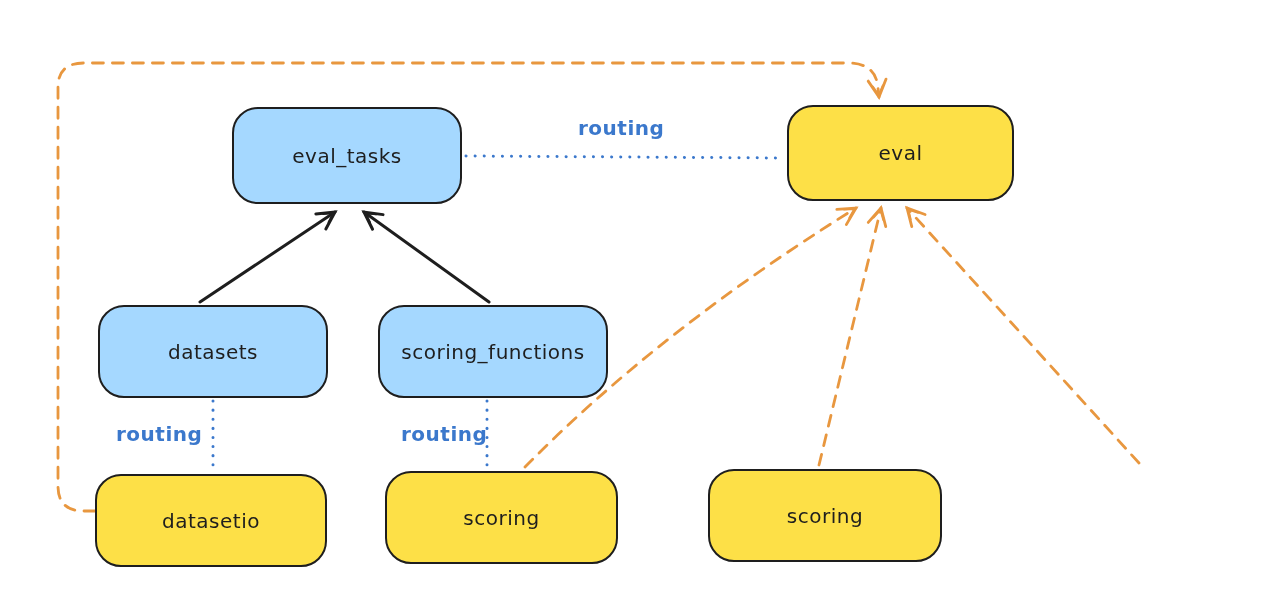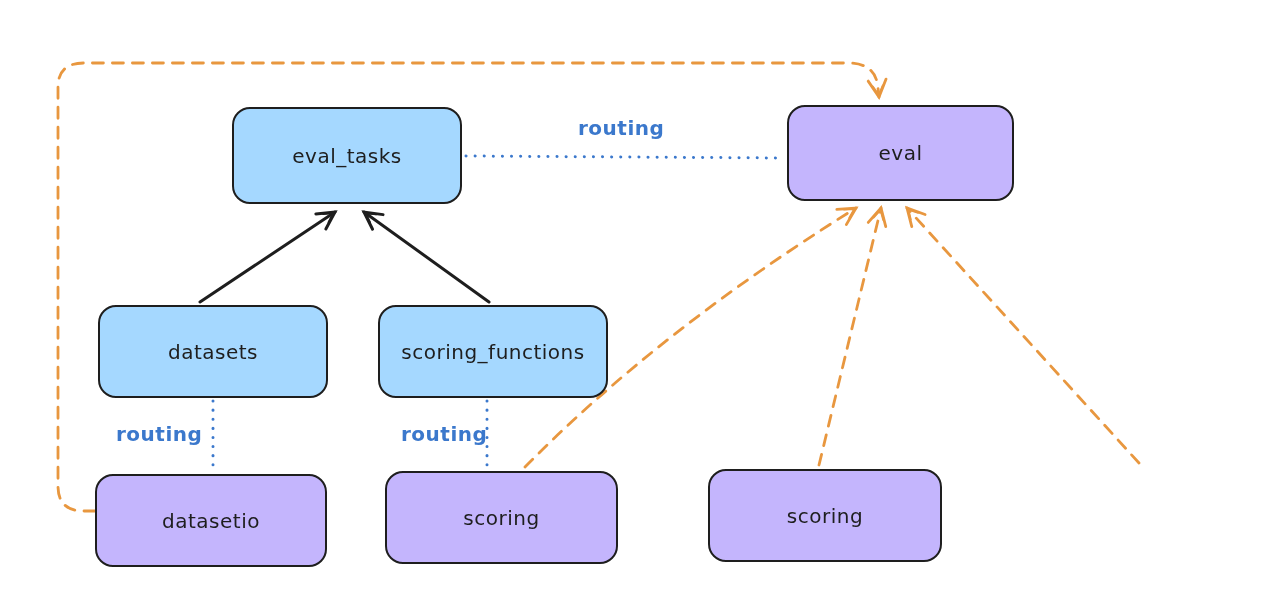--- a/index.html
+++ b/index.html
@@ -32,31 +32,31 @@
   .dash-orange {
     stroke: #e8973f;
     stroke-width: 2.8;
     stroke-dasharray: 11 9;
     stroke-linecap: round;
     fill: none;
   }
   .node {
     position: absolute;
     border: 2.5px solid #1e1e1e;
-    border-radius: 18px;
+    border-radius: 26px;
     display: flex;
     align-items: center;
     justify-content: center;
     font-size: 20px;
     color: #1e1e1e;
     letter-spacing: 0.5px;
     box-sizing: border-box;
   }
   .node.blue  { background: #a5d8ff; }
-  .node.green { background: #c4b5fd; }
+  .node.green { background: #fde047; }
   .edge-label {
     position: absolute;
     color: #3b78cc;
     font-size: 20px;
     font-weight: 600;
     letter-spacing: 0.5px;
     white-space: nowrap;
   }
 </style>
 </head>

